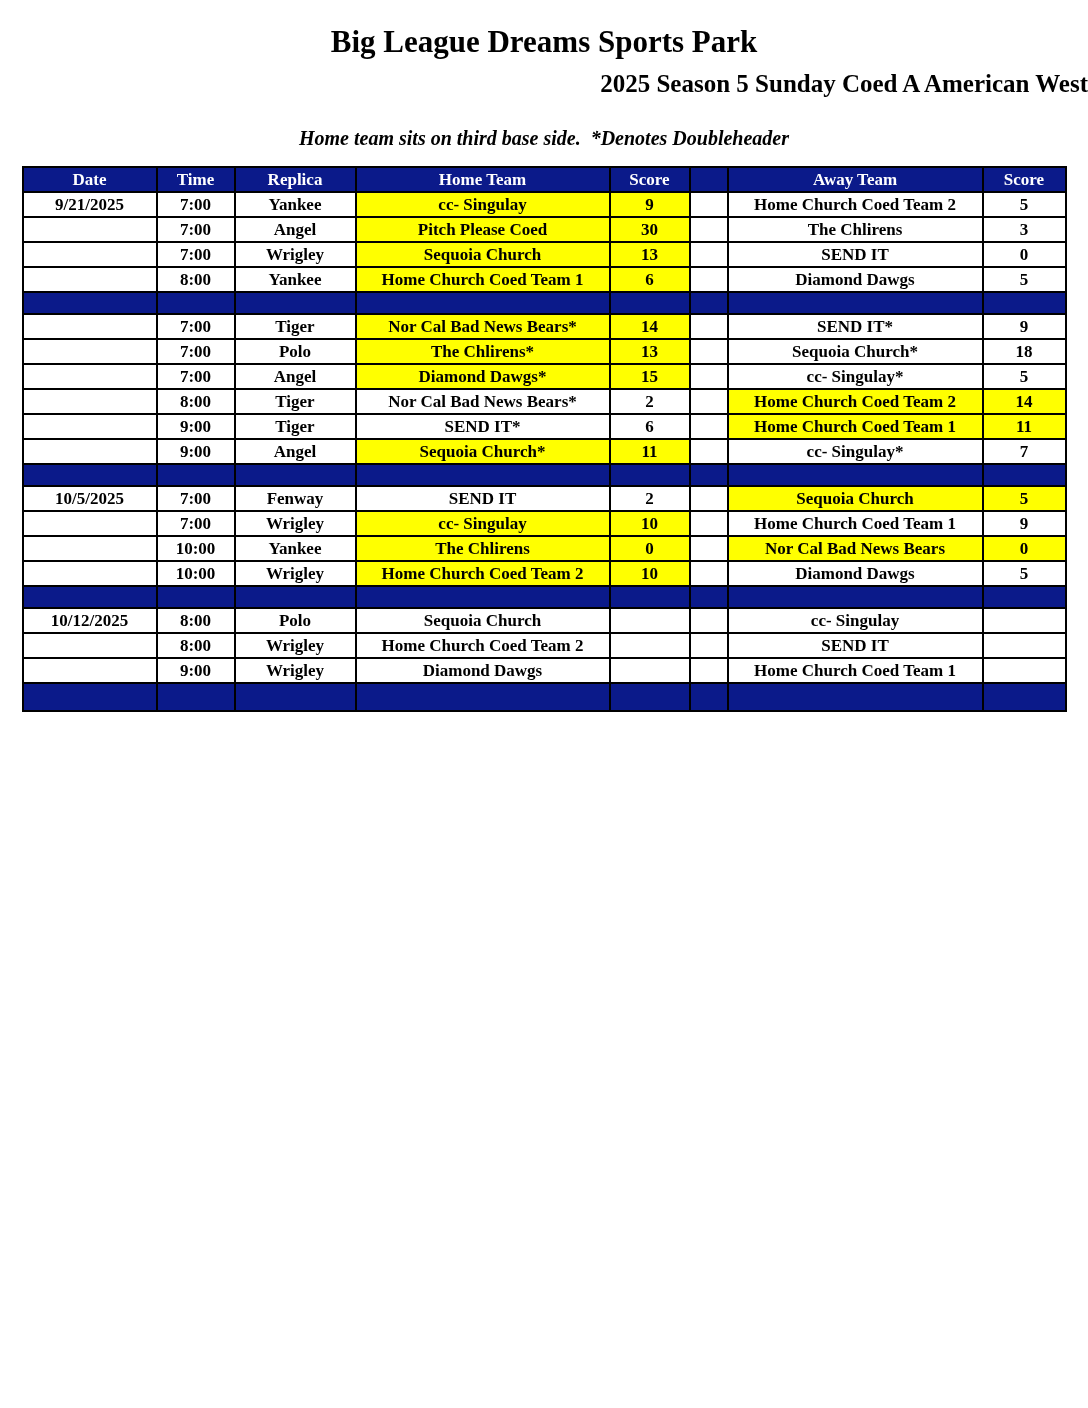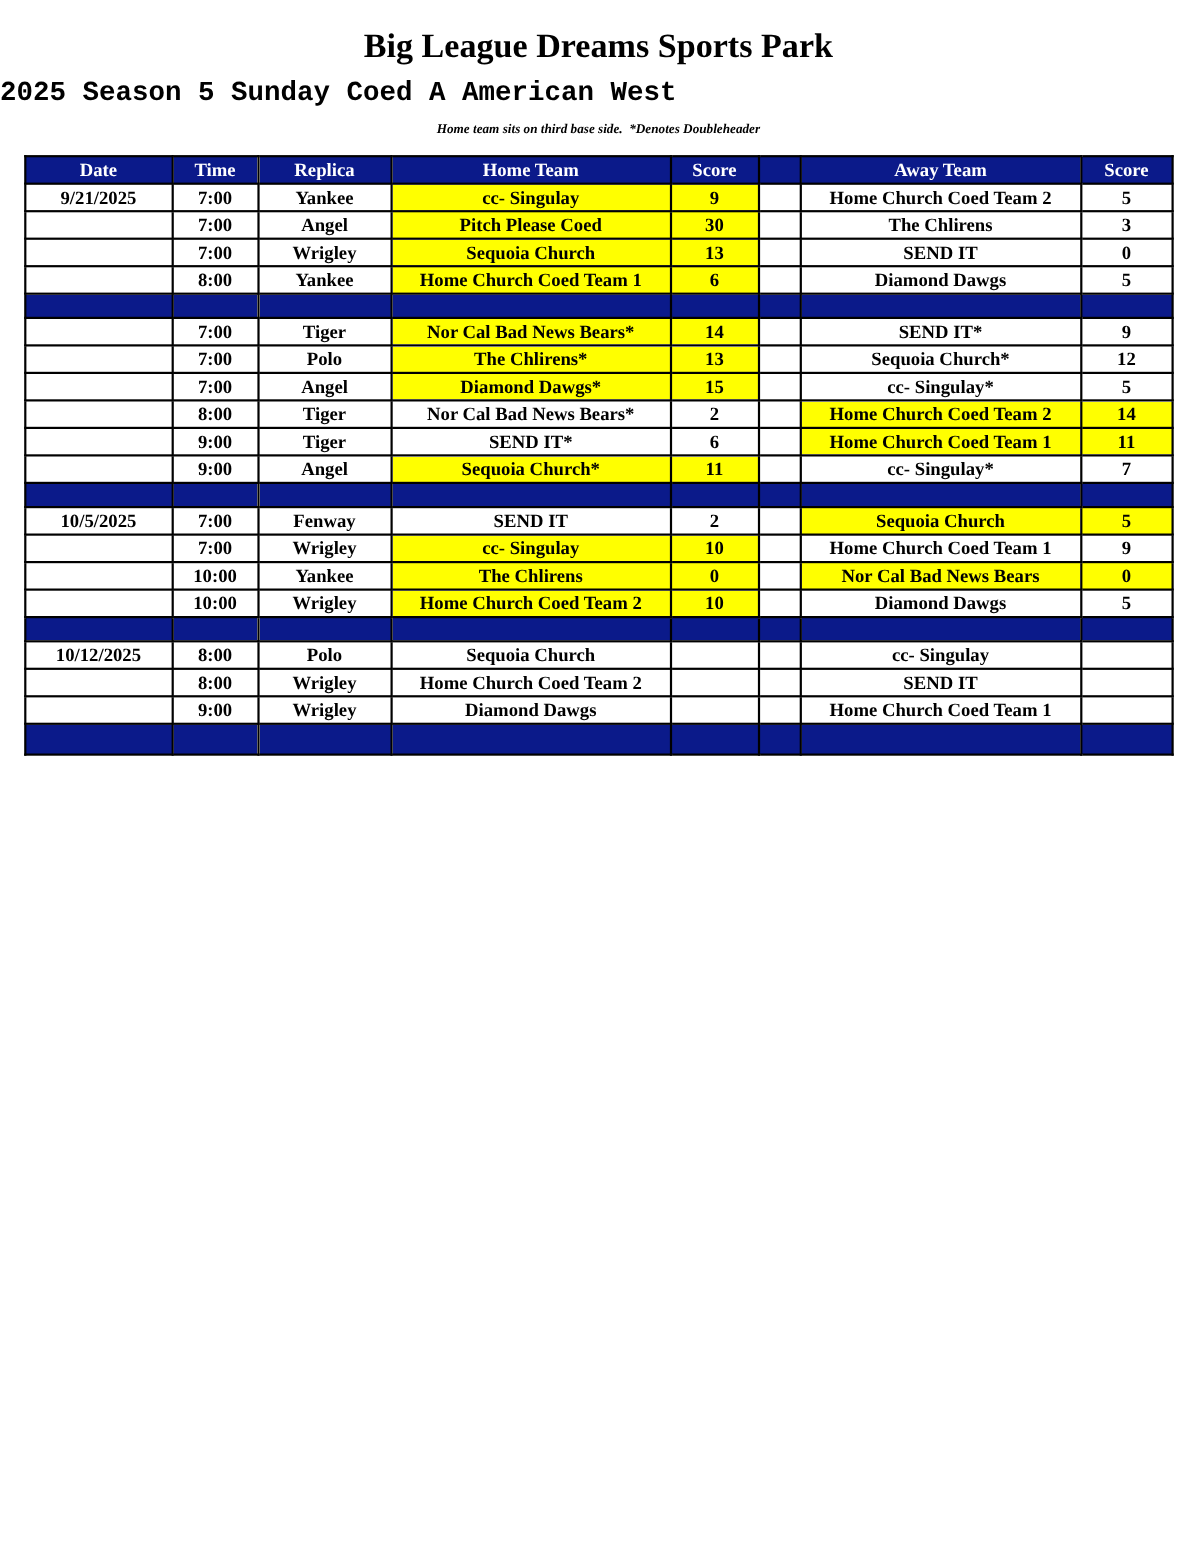--- a/index.html
+++ b/index.html
@@ -16,26 +16,25 @@
     background:#ffffff;
     font-family:"Liberation Serif","DejaVu Serif",serif;
     color:var(--text);
   }
   .page{width:1088px;padding-top:24px;}
   .title{
     font-size:31px;font-weight:bold;text-align:center;
     margin:0 0 10px 0;letter-spacing:0px;
   }
   .subtitle{
-    font-size:25px;font-weight:bold;text-align:left;
-    margin:0 0 11px 0;
-    font-family:Liberation Mono, monospace;
+    font-size:25px;font-weight:bold;text-align:right;
+    margin:0 0 29px 0;
   }
   .note{
-    font-size:12px;font-weight:bold;font-style:italic;text-align:center;
+    font-size:20px;font-weight:bold;font-style:italic;text-align:center;
     margin:0 0 9px 0;white-space:pre;
   }
   table.schedule{
     border-collapse:collapse;
     table-layout:fixed;
     width:1043px;
     margin:16px auto;
     border:2px solid var(--border);
   }
   .schedule th,.schedule td{
@@ -153,21 +152,21 @@
           <td>9</td>
         </tr>
         <tr>
           <td></td>
           <td>7:00</td>
           <td>Polo</td>
           <td class="hl">The Chlirens*</td>
           <td class="hl">13</td>
           <td class="vs">vs</td>
           <td>Sequoia Church*</td>
-          <td>12</td>
+          <td>18</td>
         </tr>
         <tr>
           <td></td>
           <td>7:00</td>
           <td>Angel</td>
           <td class="hl">Diamond Dawgs*</td>
           <td class="hl">15</td>
           <td class="vs">vs</td>
           <td>cc- Singulay*</td>
           <td>5</td>

